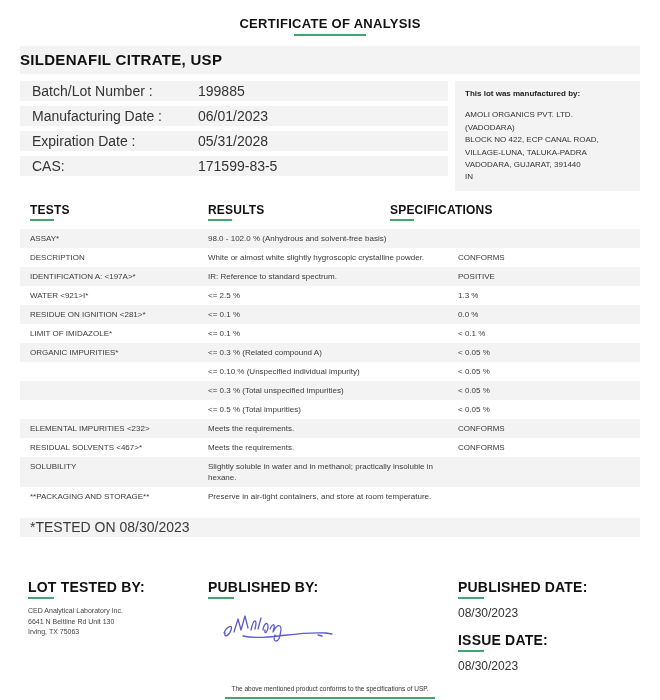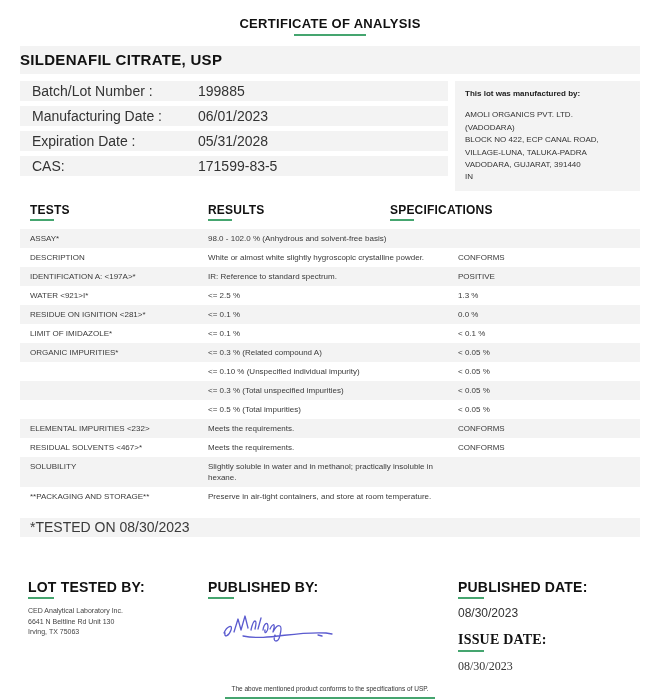--- a/index.html
+++ b/index.html
@@ -62,21 +62,21 @@
   }
   
   .signoff { display:flex; margin:42px 20px 0 20px; }
   .sg-col1 { width:188px; padding-left:8px; }
   .sg-col2 { width:250px; position:relative; }
   .sg-col3 { flex:1; }
   .sg-heading { font-size:14px; font-weight:bold; color:#111; letter-spacing:.2px; }
   .sg-underline { width:26px; height:2px; background:#45a56f; margin-top:2px; }
   .address { margin-top:7px; font-size:7px; line-height:1.55; color:#444; }
   .sg-date { margin-top:7px; font-size:12px; color:#333; }
-  .issue-block { margin-top:12px;font-family:Liberation Serif, serif; }
+  .issue-block { margin-top:12px; }
   .signature { position:absolute; left:10px; top:26px; }
   
   .footer-text {
     position:absolute; left:0; right:0; bottom:8px;
     text-align:center; font-size:6.5px; color:#333;
   }
   .footer-underline {
     position:absolute; left:50%; transform:translateX(-50%);
     bottom:1px; width:210px; height:2px; background:#45a56f;
   }

